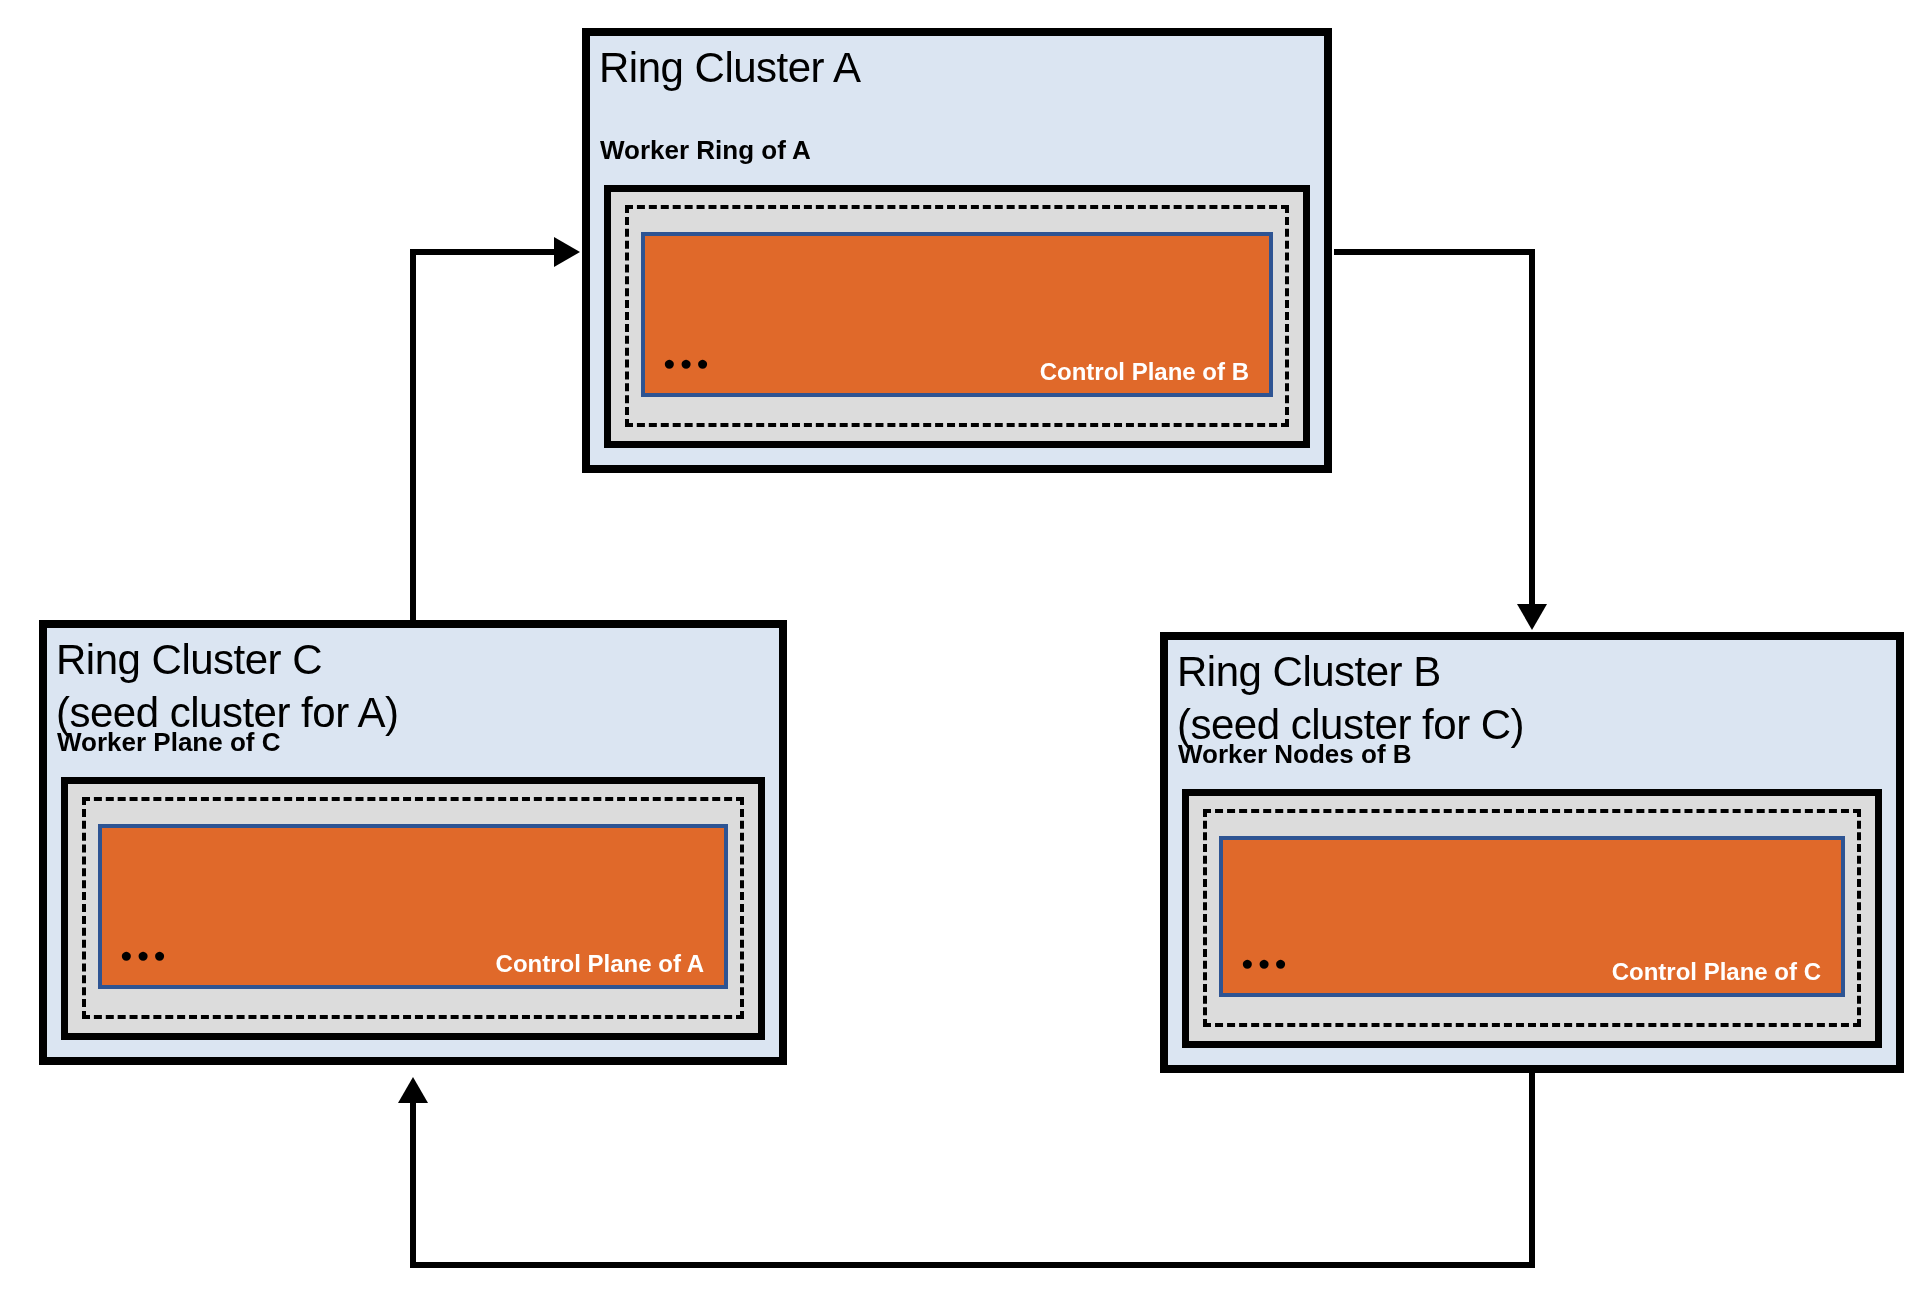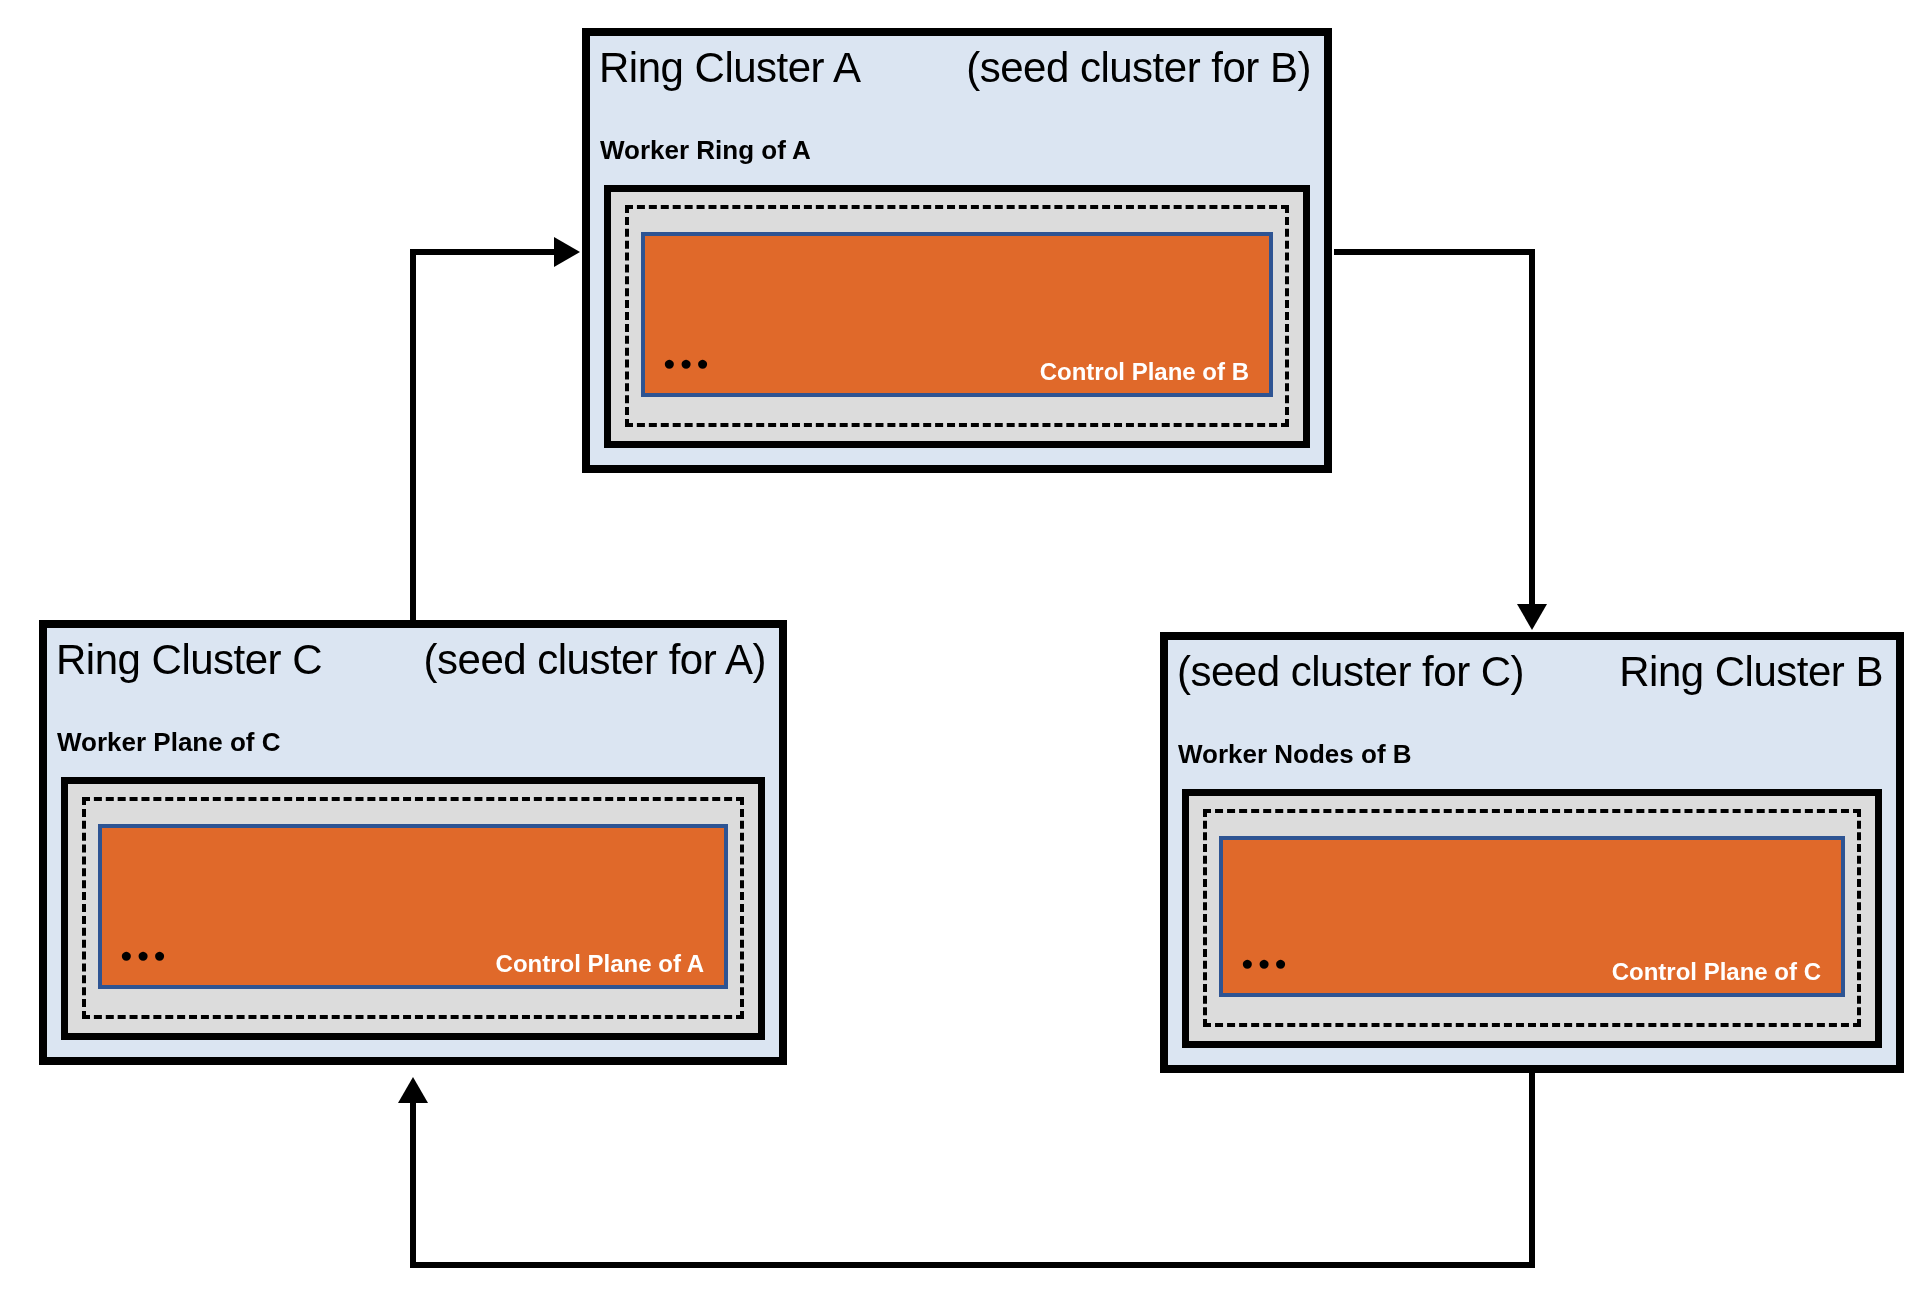--- a/index.html
+++ b/index.html
@@ -39,20 +39,21 @@
     left: 9px;
     right: 13px;
     display: flex;
     justify-content: space-between;
     align-items: baseline;
     font-size: 42px;
     letter-spacing: -0.5px;
     line-height: 1.25;
     color: var(--title-text, #000000);
     white-space: nowrap;
+    flex-direction: column;
   }
   .worker-label {
     position: absolute;
     top: 99px;
     left: 10px;
     font-size: 26px;
     font-weight: bold;
     color: var(--title-text, #000000);
     line-height: 1.2;
   }
@@ -130,37 +131,36 @@
     </g>
     <g>
       <path class="arrow-line" d="M 1532 1071 L 1532 1265 L 413 1265 L 413 1103"></path>
       <polygon class="arrow-head" points="413,1077 398,1103 428,1103"></polygon>
     </g>
   </svg>
 
   <div class="cluster cluster-a">
     <div class="title-row">
       <span>Ring Cluster A</span>
-      <span>(seed cluster for B)</span>
     </div>
     <div class="worker-label">Worker Ring of A</div>
     <div class="worker-box">
       <div class="dashed-box">
         <div class="control-plane">
           <span class="dots">●●●</span>
           <span class="cp-label">Control Plane of B</span>
         </div>
       </div>
     </div>
   </div>
 
   <div class="cluster cluster-b">
     <div class="title-row">
+      <span>Ring Cluster B</span>
       <span>(seed cluster for C)</span>
-      <span>Ring Cluster B</span>
     </div>
     <div class="worker-label">Worker Nodes of B</div>
     <div class="worker-box">
       <div class="dashed-box">
         <div class="control-plane">
           <span class="dots">●●●</span>
           <span class="cp-label">Control Plane of C</span>
         </div>
       </div>
     </div>

